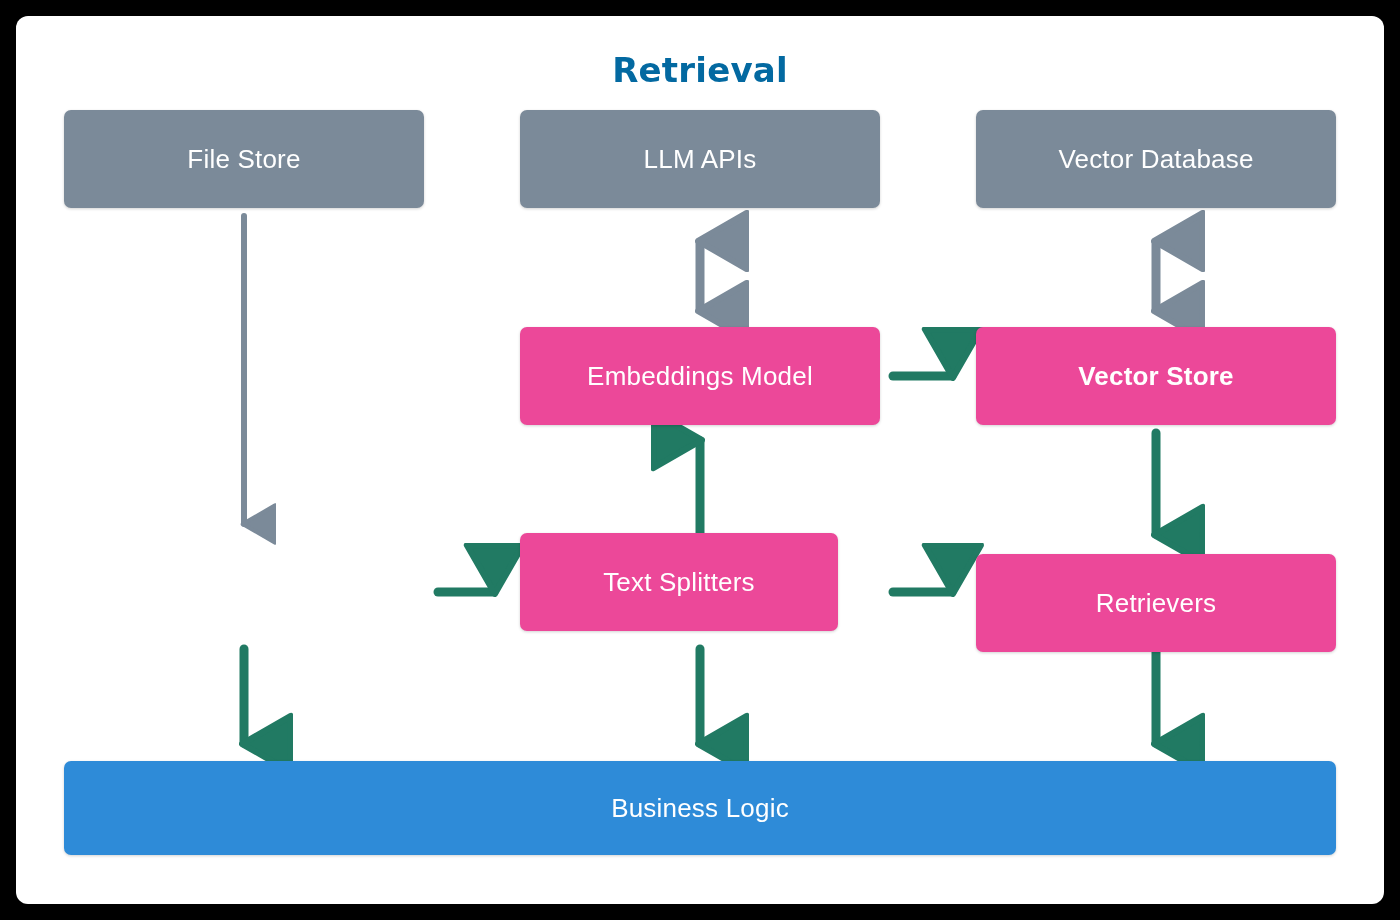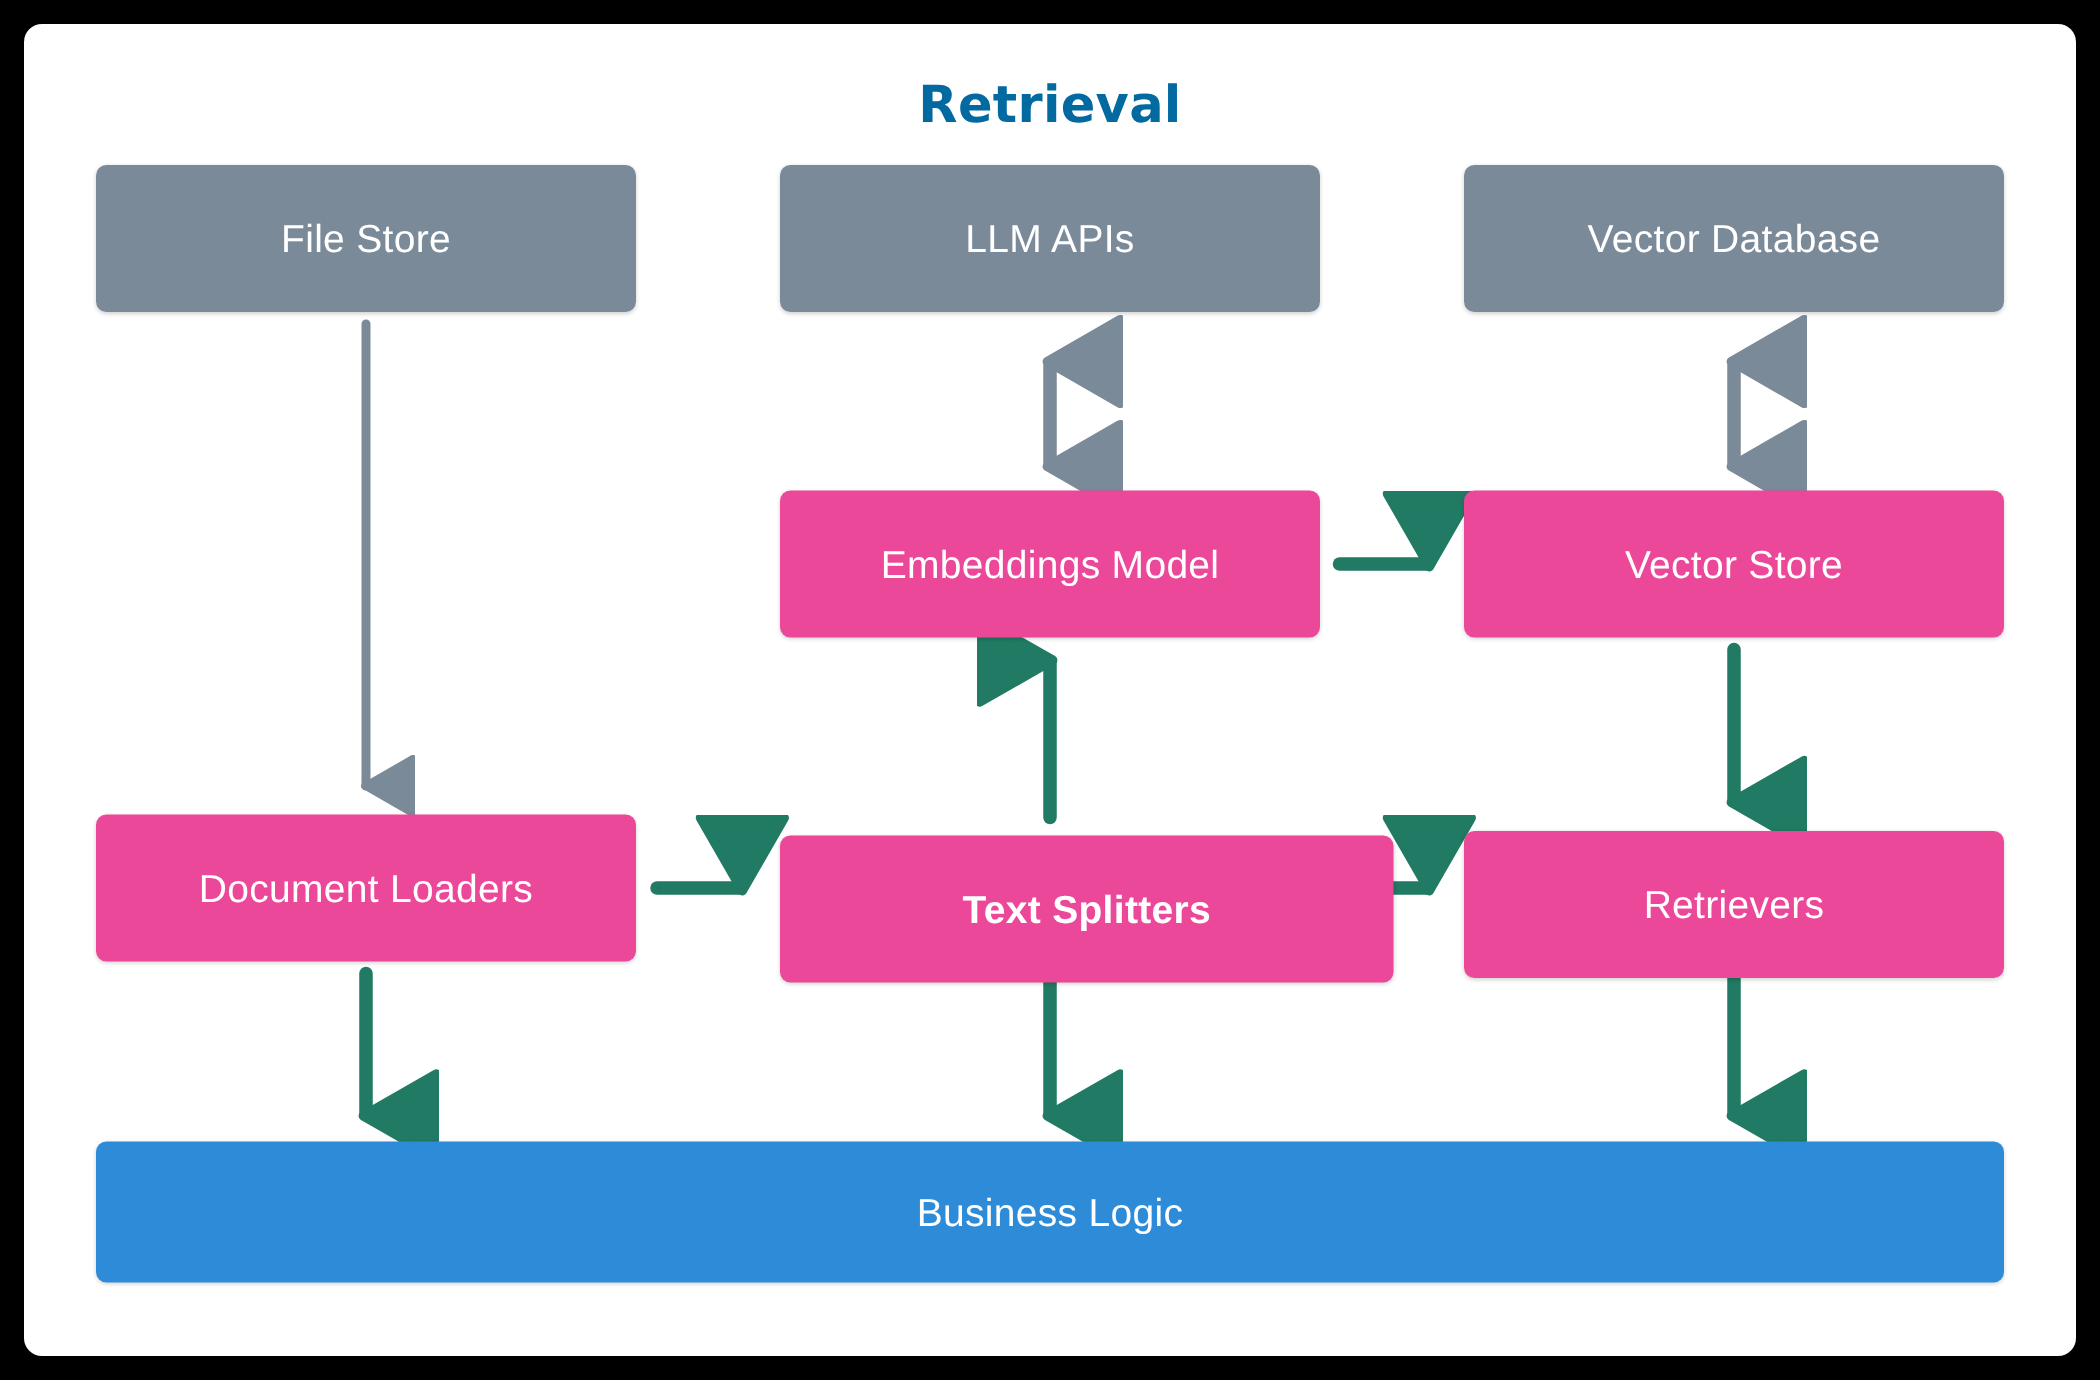--- a/index.html
+++ b/index.html
@@ -157,29 +157,26 @@
       </div>
 
       <div class="node external" style="left:504px; top:94px; width:360px; height:98px;">
         <span>LLM APIs</span>
       </div>
 
       <div class="node core" style="left:504px; top:311px; width:360px; height:98px;">
         <span>Embeddings Model</span>
       </div>
 
-      <div class="node core" style="left:960px; top:311px; width:360px; height:98px;">
+      <div class="node core" style="left:960px; top:311px; width:360px; height:98px;font-weight:bold;">
         <span>Vector Store</span>
       </div>
 
-      <div class="node core" style="left:48px; top:527px; width:360px; height:98px;">
-        <span>Document Loaders</span>
-      </div>
 
-      <div class="node core" style="left:504px; top:541px; width:409px; height:98px;font-weight:bold;">
+      <div class="node core" style="left:504px; top:517px; width:318px; height:98px;">
         <span>Text Splitters</span>
       </div>
 
       <div class="node core" style="left:960px; top:538px; width:360px; height:98px;">
         <span>Retrievers</span>
       </div>
 
       <div class="node app" style="left:48px; top:745px; width:1272px; height:94px;">
         <span>Business Logic</span>
       </div>

